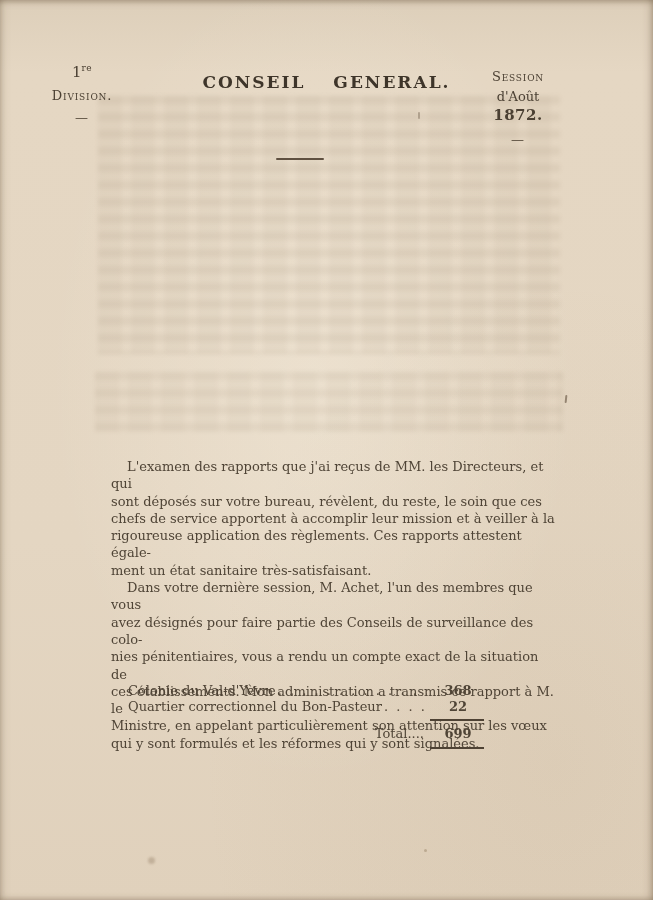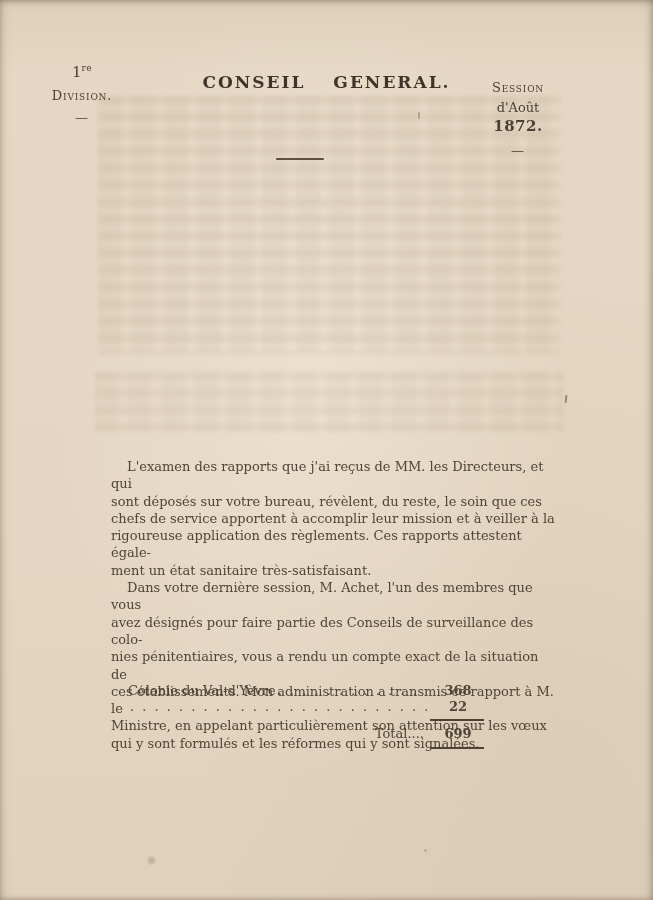--- a/index.html
+++ b/index.html
@@ -49,21 +49,21 @@
 
   .page-title {
     position:absolute; left:0; right:0; top:72px;
     text-align:center;
     font-size:17px; font-weight:bold;
     letter-spacing:2px; word-spacing:20px;
     color:#3e352a;
   }
 
   .session {
-    position:absolute; left:481px; top:81px; width:74px;
+    position:absolute; left:481px; top:70px; width:74px;
     text-align:center; line-height:1;
   }
   .session-label { font-size:13px; font-variant:small-caps; letter-spacing:.8px; }
   .session-month { margin-top:7px; font-size:13px; }
   .session-year  { margin-top:5px; font-size:15px; font-weight:bold; letter-spacing:.5px; }
   .session .dash-mark { margin-top:10px; }
 
   .header-rule {
     position:absolute; left:276px; top:158px;
     width:48px; height:2px; background:#5f5040; border-radius:1px;
@@ -157,20 +157,21 @@
 
     <div class="stat-row">
       <span class="stat-label">Colonie du Val-d'Yèvre</span>
       <span class="dot-leader"></span>
       <span class="stat-value">368</span>
     </div>
 
 
 
     <div class="stat-row">
+      <span class="stat-label">Quartier correctionnel du Bon-Pasteur</span>
       <span class="dot-leader"></span>
       <span class="stat-value">22</span>
     </div>
 
     <div class="total-rule"></div>
 
     <div class="total-row">
       <span class="total-label">Total....</span>
       <span class="stat-value">699</span>
     </div>

